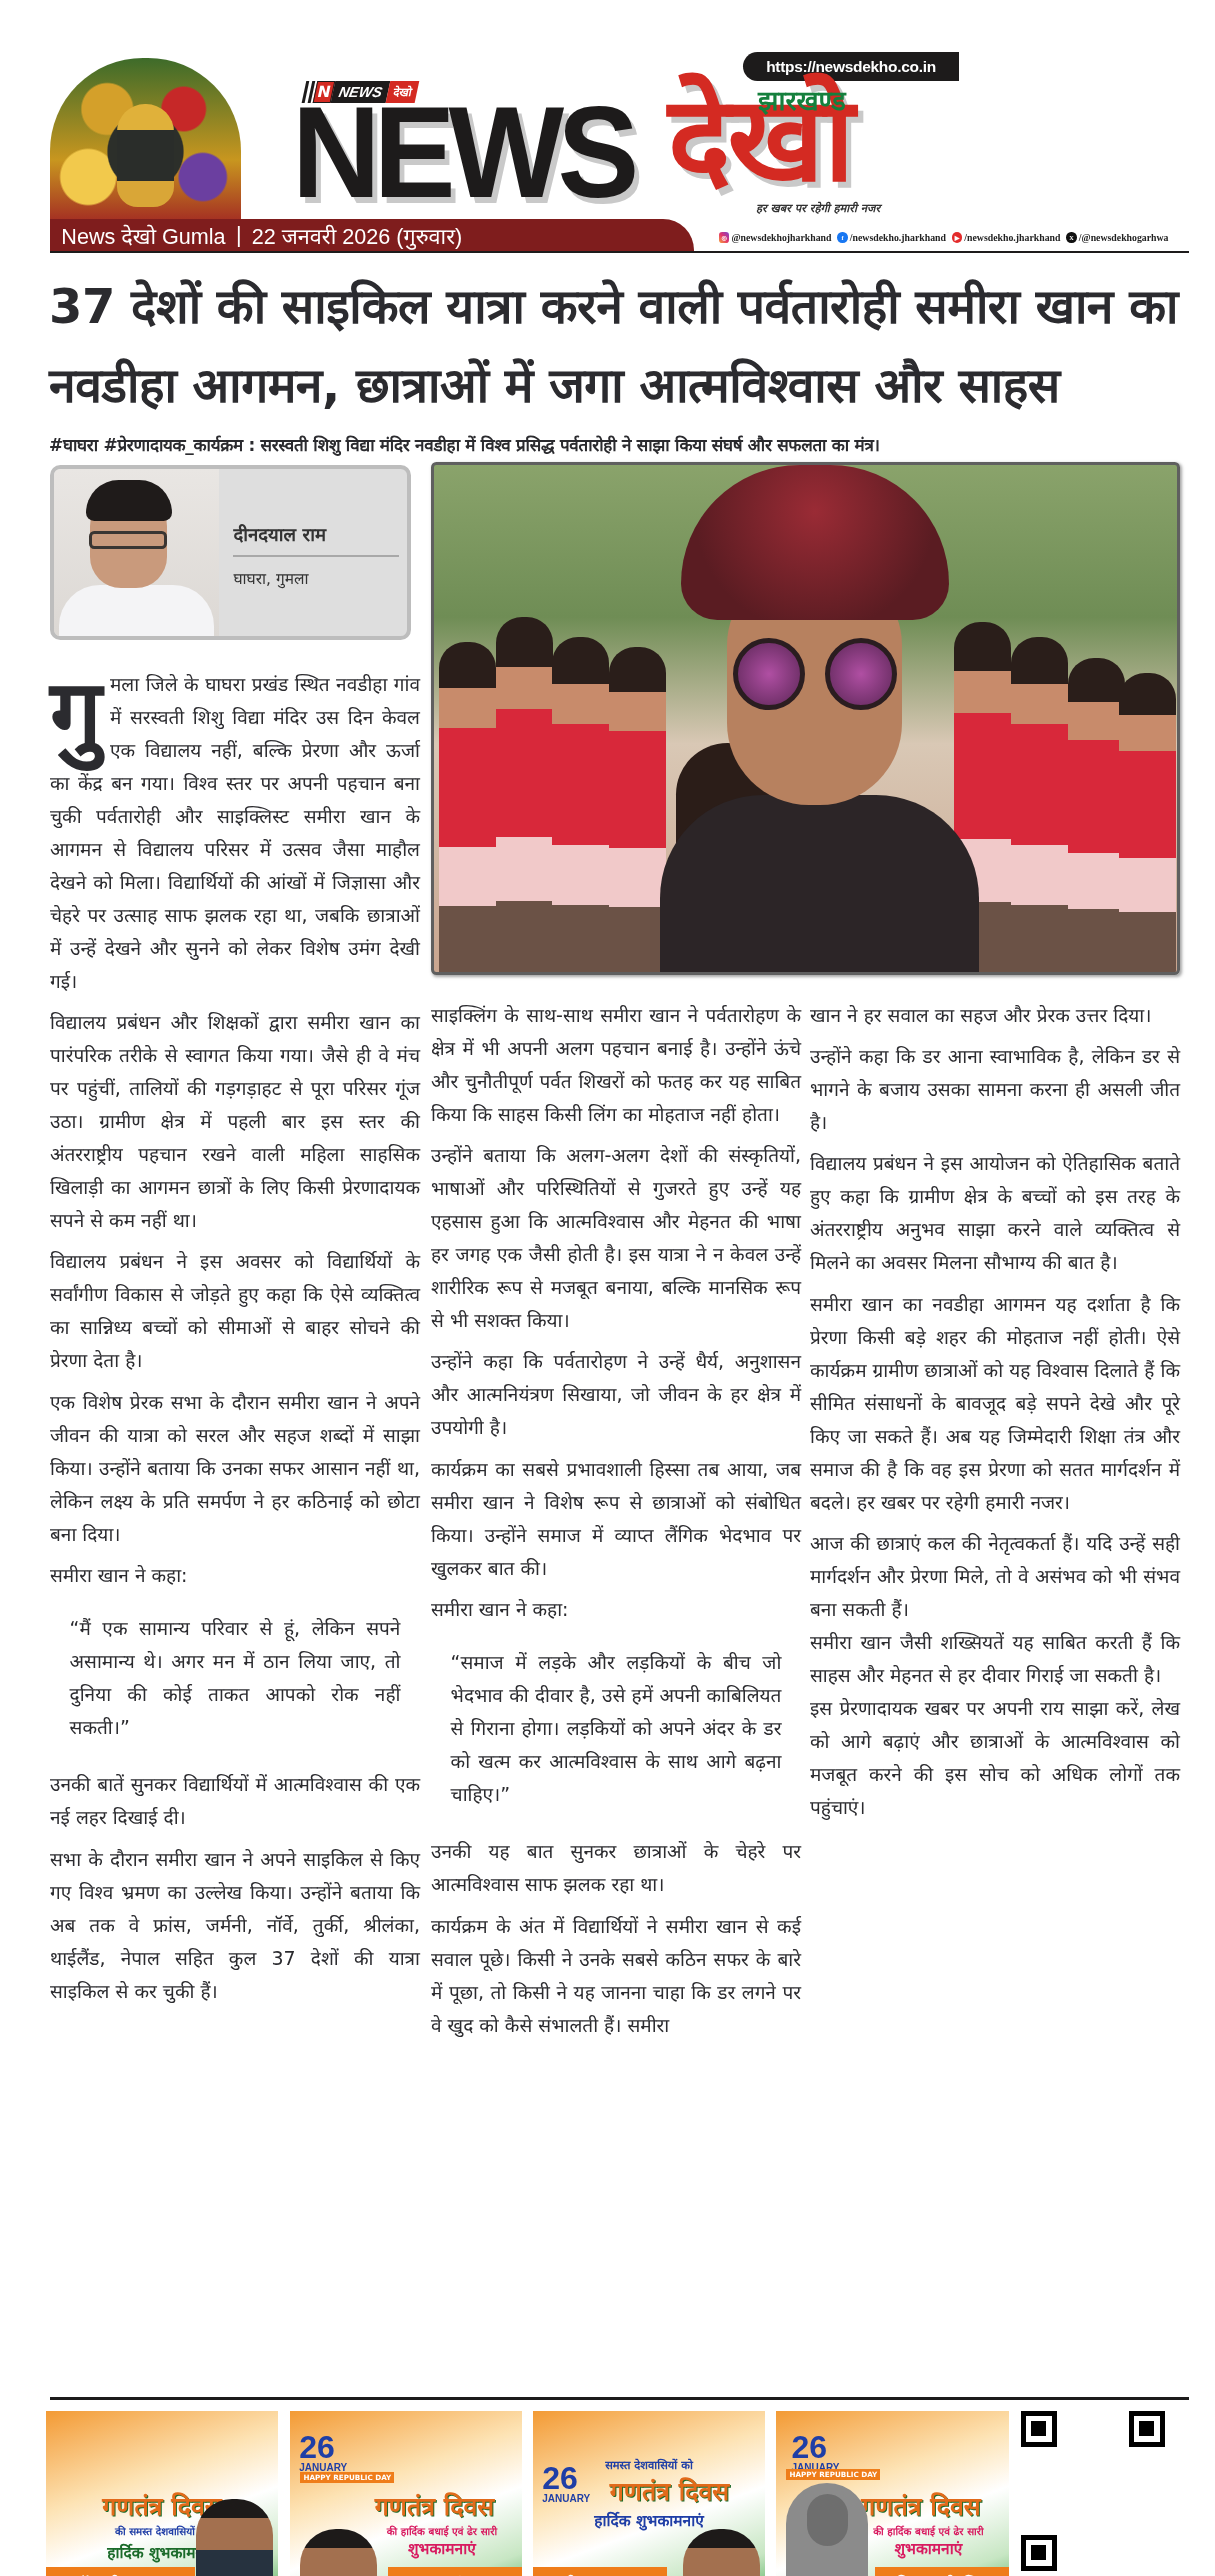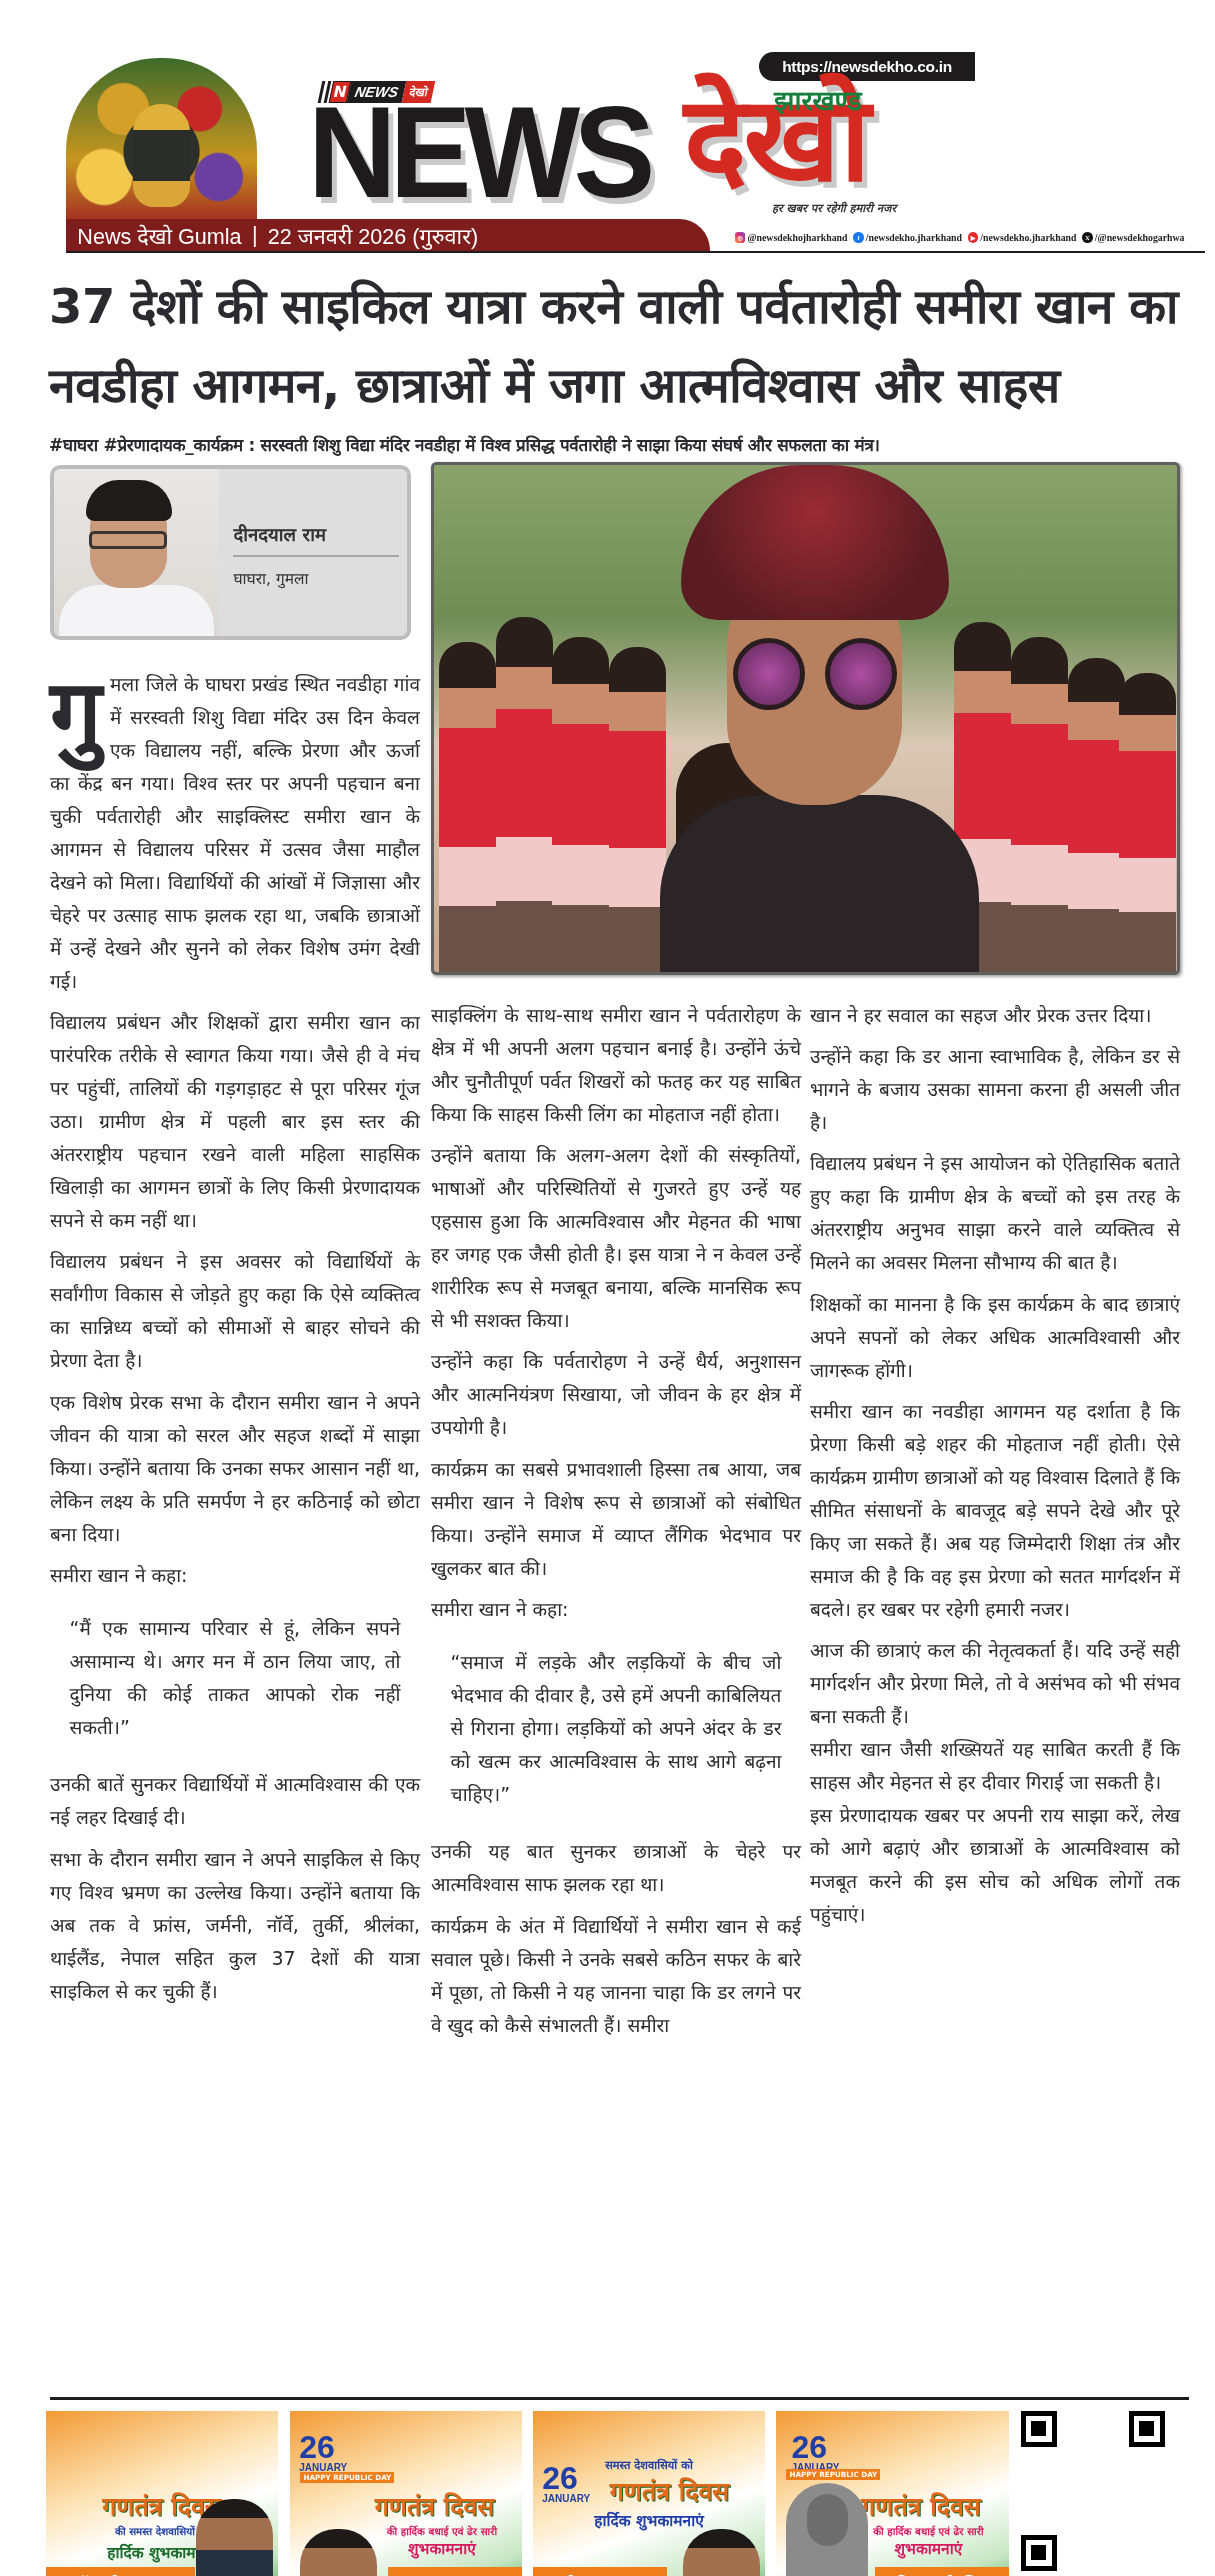--- a/index.html
+++ b/index.html
@@ -1,20 +1,20 @@
 <!DOCTYPE html>
 <html style="font-size:8.2px"><head>
 <meta charset="utf-8">
 <style>
   * { box-sizing: border-box; margin: 0; padding: 0; }
   html, body { width: 1216px; height: 2650px; background: #ffffff; overflow: hidden; }
   body { position: relative; font-family: "DejaVu Sans", "Liberation Sans", sans-serif; color: #2b2b2f; }
 
   
-  .masthead { position: absolute; left: 16px; top: 0; width: 999px; height: 252px; }
+  .masthead { position: absolute; left: 0; top: 0; width: 999px; height: 252px; }
   .idol { position: absolute; left: 50px; top: 58px; width: 191px; height: 170px;
           border-radius: 93px 93px 0 0; overflow: hidden;
           background: radial-gradient(circle at 50% 55%, #2c2f2a 0 28%, transparent 29%),
                       radial-gradient(circle at 30% 30%, #d4a02a 0 14%, transparent 15%),
                       radial-gradient(circle at 70% 30%, #c62828 0 12%, transparent 13%),
                       radial-gradient(circle at 20% 70%, #f2c94c 0 14%, transparent 15%),
                       radial-gradient(circle at 80% 70%, #6b3fa0 0 12%, transparent 13%),
                       linear-gradient(180deg, #3d6b2a, #c8961f 60%, #a02323); }
   .idol-face { position: absolute; left: 67px; top: 46px; width: 57px; height: 103px; border-radius: 28px 28px 20.6px 20.6px;
                background: linear-gradient(180deg, #e0b13a 0 25%, #2a2d2a 25% 75%, #d9a637 75%); }
@@ -210,21 +210,20 @@
   <p>समीरा खान ने कहा:</p>
   <p class="quote">“समाज में लड़के और लड़कियों के बीच जो भेदभाव की दीवार है, उसे हमें अपनी काबिलियत से गिराना होगा। लड़कियों को अपने अंदर के डर को खत्म कर आत्मविश्वास के साथ आगे बढ़ना चाहिए।”</p>
   <p>उनकी यह बात सुनकर छात्राओं के चेहरे पर आत्मविश्वास साफ झलक रहा था।</p>
   <p>कार्यक्रम के अंत में विद्यार्थियों ने समीरा खान से कई सवाल पूछे। किसी ने उनके सबसे कठिन सफर के बारे में पूछा, तो किसी ने यह जानना चाहा कि डर लगने पर वे खुद को कैसे संभालती हैं। समीरा</p>
 </div>
 
 <div class="col col3">
   <p>खान ने हर सवाल का सहज और प्रेरक उत्तर दिया।</p>
   <p>उन्होंने कहा कि डर आना स्वाभाविक है, लेकिन डर से भागने के बजाय उसका सामना करना ही असली जीत है।</p>
   <p>विद्यालय प्रबंधन ने इस आयोजन को ऐतिहासिक बताते हुए कहा कि ग्रामीण क्षेत्र के बच्चों को इस तरह के अंतरराष्ट्रीय अनुभव साझा करने वाले व्यक्तित्व से मिलने का अवसर मिलना सौभाग्य की बात है।</p>
-  <p>शिक्षकों का मानना है कि इस कार्यक्रम के बाद छात्राएं अपने सपनों को लेकर अधिक आत्मविश्वासी और जागरूक होंगी।</p>
   <p>समीरा खान का नवडीहा आगमन यह दर्शाता है कि प्रेरणा किसी बड़े शहर की मोहताज नहीं होती। ऐसे कार्यक्रम ग्रामीण छात्राओं को यह विश्वास दिलाते हैं कि सीमित संसाधनों के बावजूद बड़े सपने देखे और पूरे किए जा सकते हैं। अब यह जिम्मेदारी शिक्षा तंत्र और समाज की है कि वह इस प्रेरणा को सतत मार्गदर्शन में बदले। हर खबर पर रहेगी हमारी नजर।</p>
   <p style="margin-bottom:0">आज की छात्राएं कल की नेतृत्वकर्ता हैं। यदि उन्हें सही मार्गदर्शन और प्रेरणा मिले, तो वे असंभव को भी संभव बना सकती हैं।</p>
   <p style="margin-bottom:0">समीरा खान जैसी शख्सियतें यह साबित करती हैं कि साहस और मेहनत से हर दीवार गिराई जा सकती है।</p>
   <p>इस प्रेरणादायक खबर पर अपनी राय साझा करें, लेख को आगे बढ़ाएं और छात्राओं के आत्मविश्वास को मजबूत करने की इस सोच को अधिक लोगों तक पहुंचाएं।</p>
 </div>
 
 <div class="footer-rule"></div>
 
 <div class="ad ad1">
   <div class="ad-title" style="top:77px">गणतंत्र दिवस</div>

